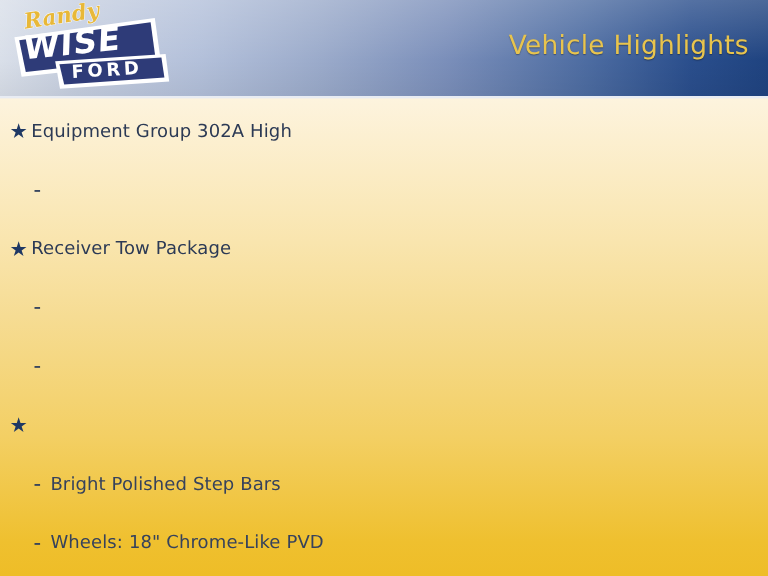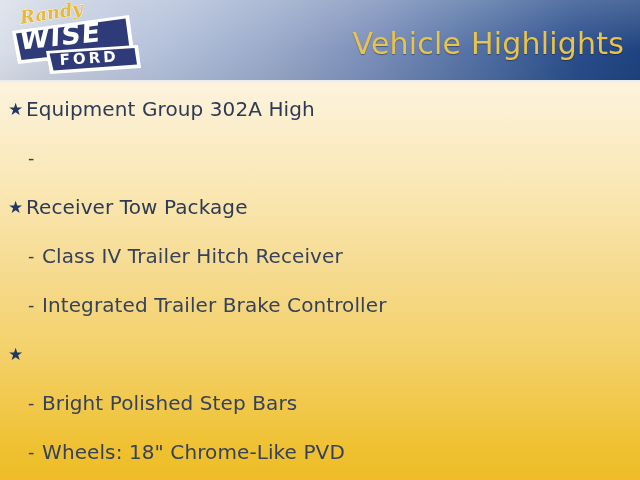--- a/index.html
+++ b/index.html
@@ -65,21 +65,21 @@
     top: 80px;
     width: 640px;
     height: 2px;
     background: #e8ecf3;
   }
 
   #header-title {
     position: absolute;
     right: 16px;
     top: 26px;
-    font-size: 30px;
+    font-size: 22px;
     letter-spacing: 0.2px;
     color: #e8c44e;
     font-family: "DejaVu Sans", sans-serif;
     font-weight: 400;
     white-space: nowrap;
     text-shadow: 0 1px 1px rgba(0,0,0,0.35);
   }
 
   
   #logo {
@@ -120,21 +120,21 @@
     text-align: left;
   }
   .bullet-dash {
     width: 14px;
     min-width: 14px;
     font-size: 19px;
     line-height: 1;
     color: #32405c;
   }
   .hl-text {
-    font-size: 20px;
+    font-size: 15px;
     color: #2c3a55;
     font-family: "DejaVu Sans", sans-serif;
     font-weight: 400;
     letter-spacing: 0.1px;
   }
   .hl-row.level-sub .hl-text { color: #36425c; }
 </style>
 </head>
 <body>
 
@@ -179,25 +179,23 @@
       </div>
       <div class="hl-row level-sub" style="top: 62px;">
         <span class="bullet-dash">-</span>
       </div>
       <div class="hl-row level-main" style="top: 111px;">
         <span class="bullet-star">★</span>
         <span class="hl-text">Receiver Tow Package</span>
       </div>
       <div class="hl-row level-sub" style="top: 160px;">
         <span class="bullet-dash">-</span>
-        <span class="hl-text">Class IV Trailer Hitch Receiver</span>
       </div>
       <div class="hl-row level-sub" style="top: 209px;">
         <span class="bullet-dash">-</span>
-        <span class="hl-text">Integrated Trailer Brake Controller</span>
       </div>
       <div class="hl-row level-main" style="top: 258px;">
         <span class="bullet-star">★</span>
       </div>
       <div class="hl-row level-sub" style="top: 307px;">
         <span class="bullet-dash">-</span>
         <span class="hl-text">Bright Polished Step Bars</span>
       </div>
       <div class="hl-row level-sub" style="top: 356px;">
         <span class="bullet-dash">-</span>

